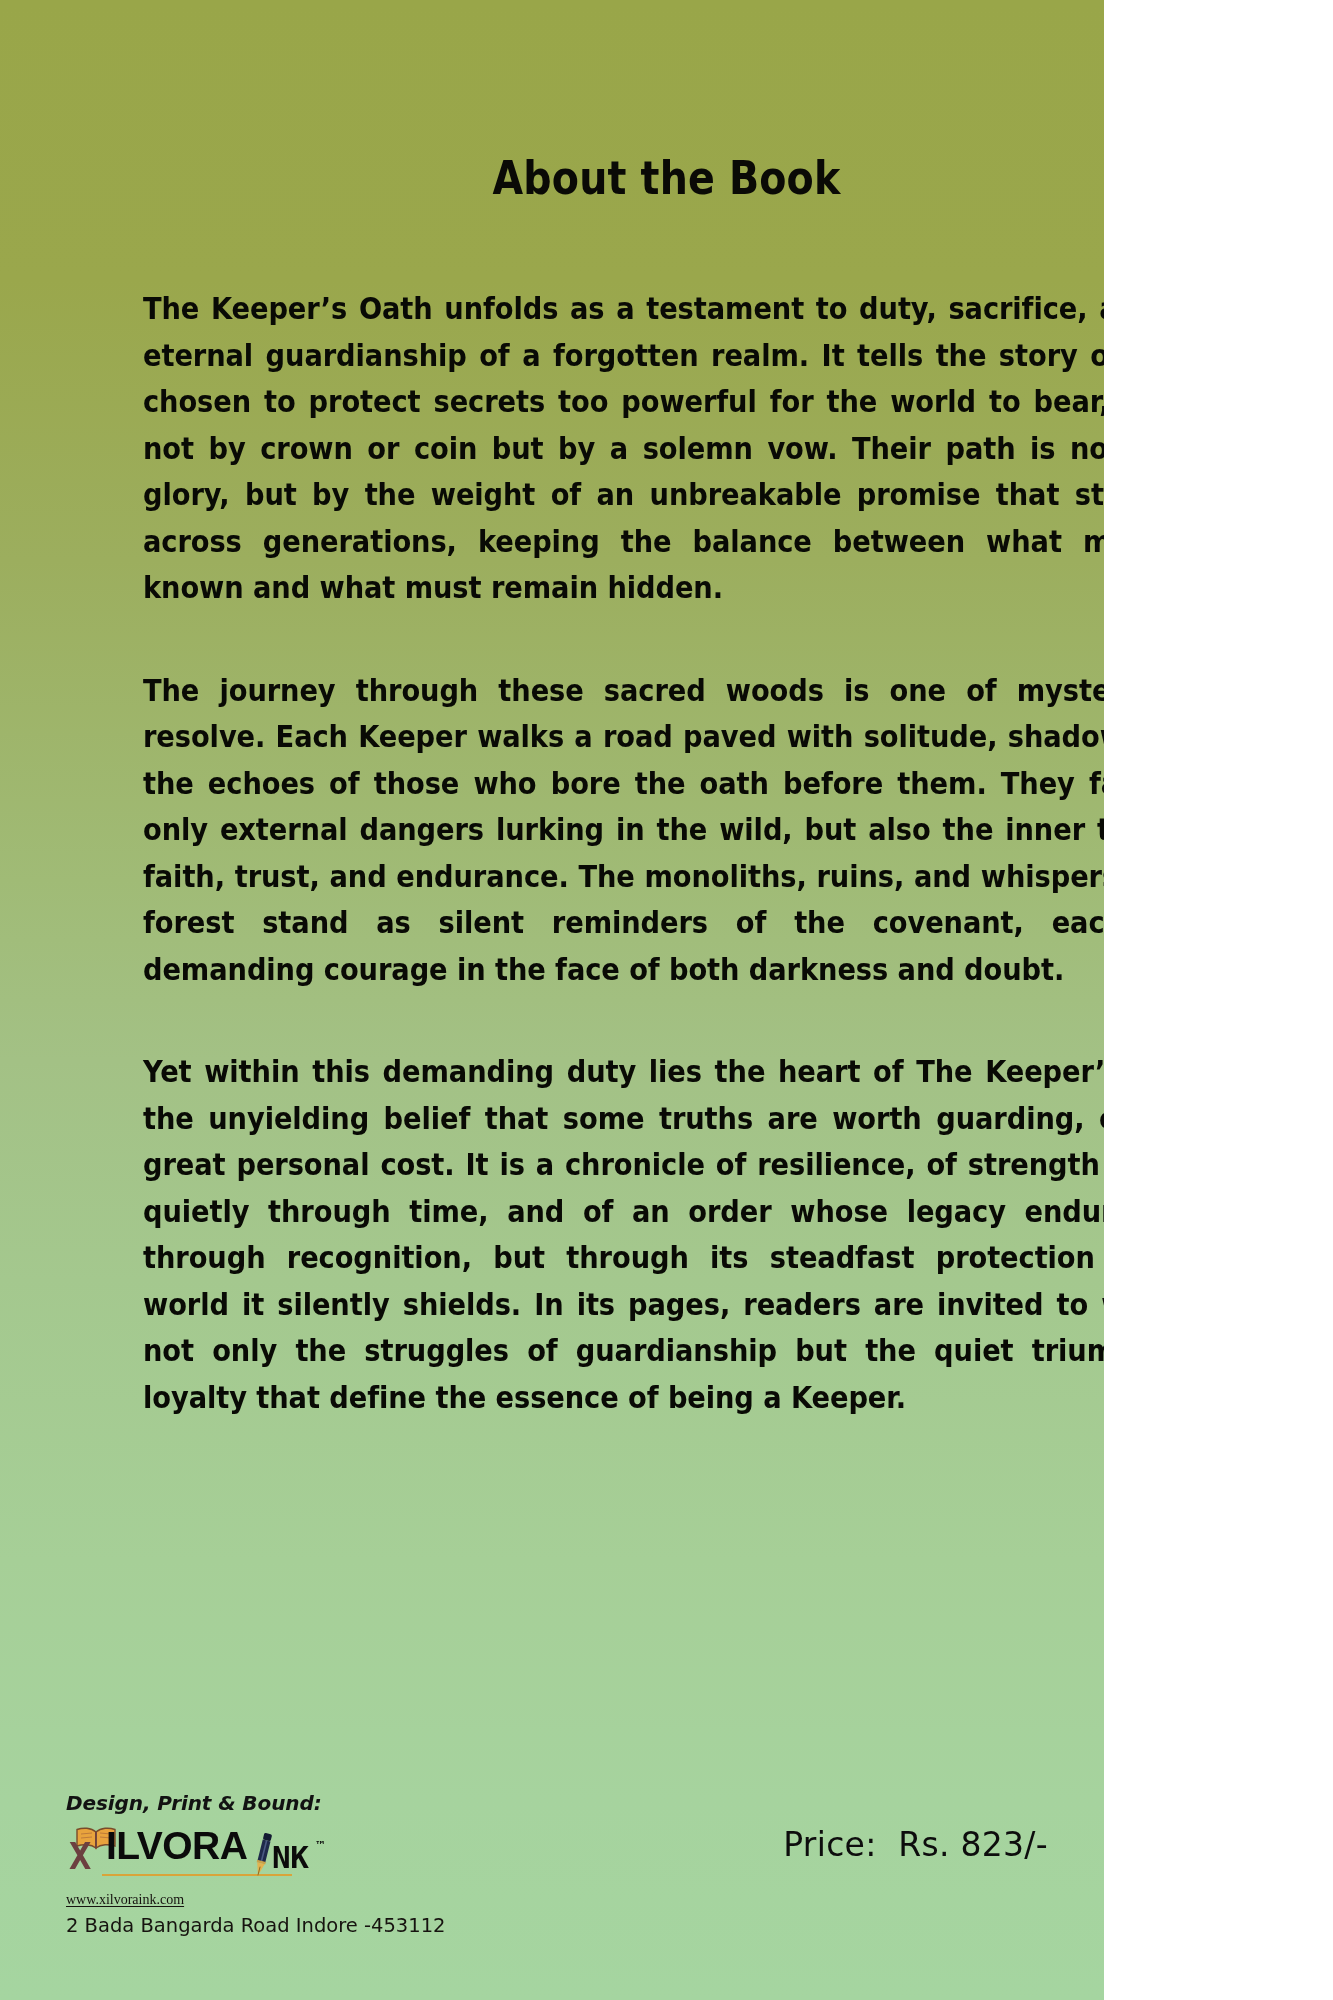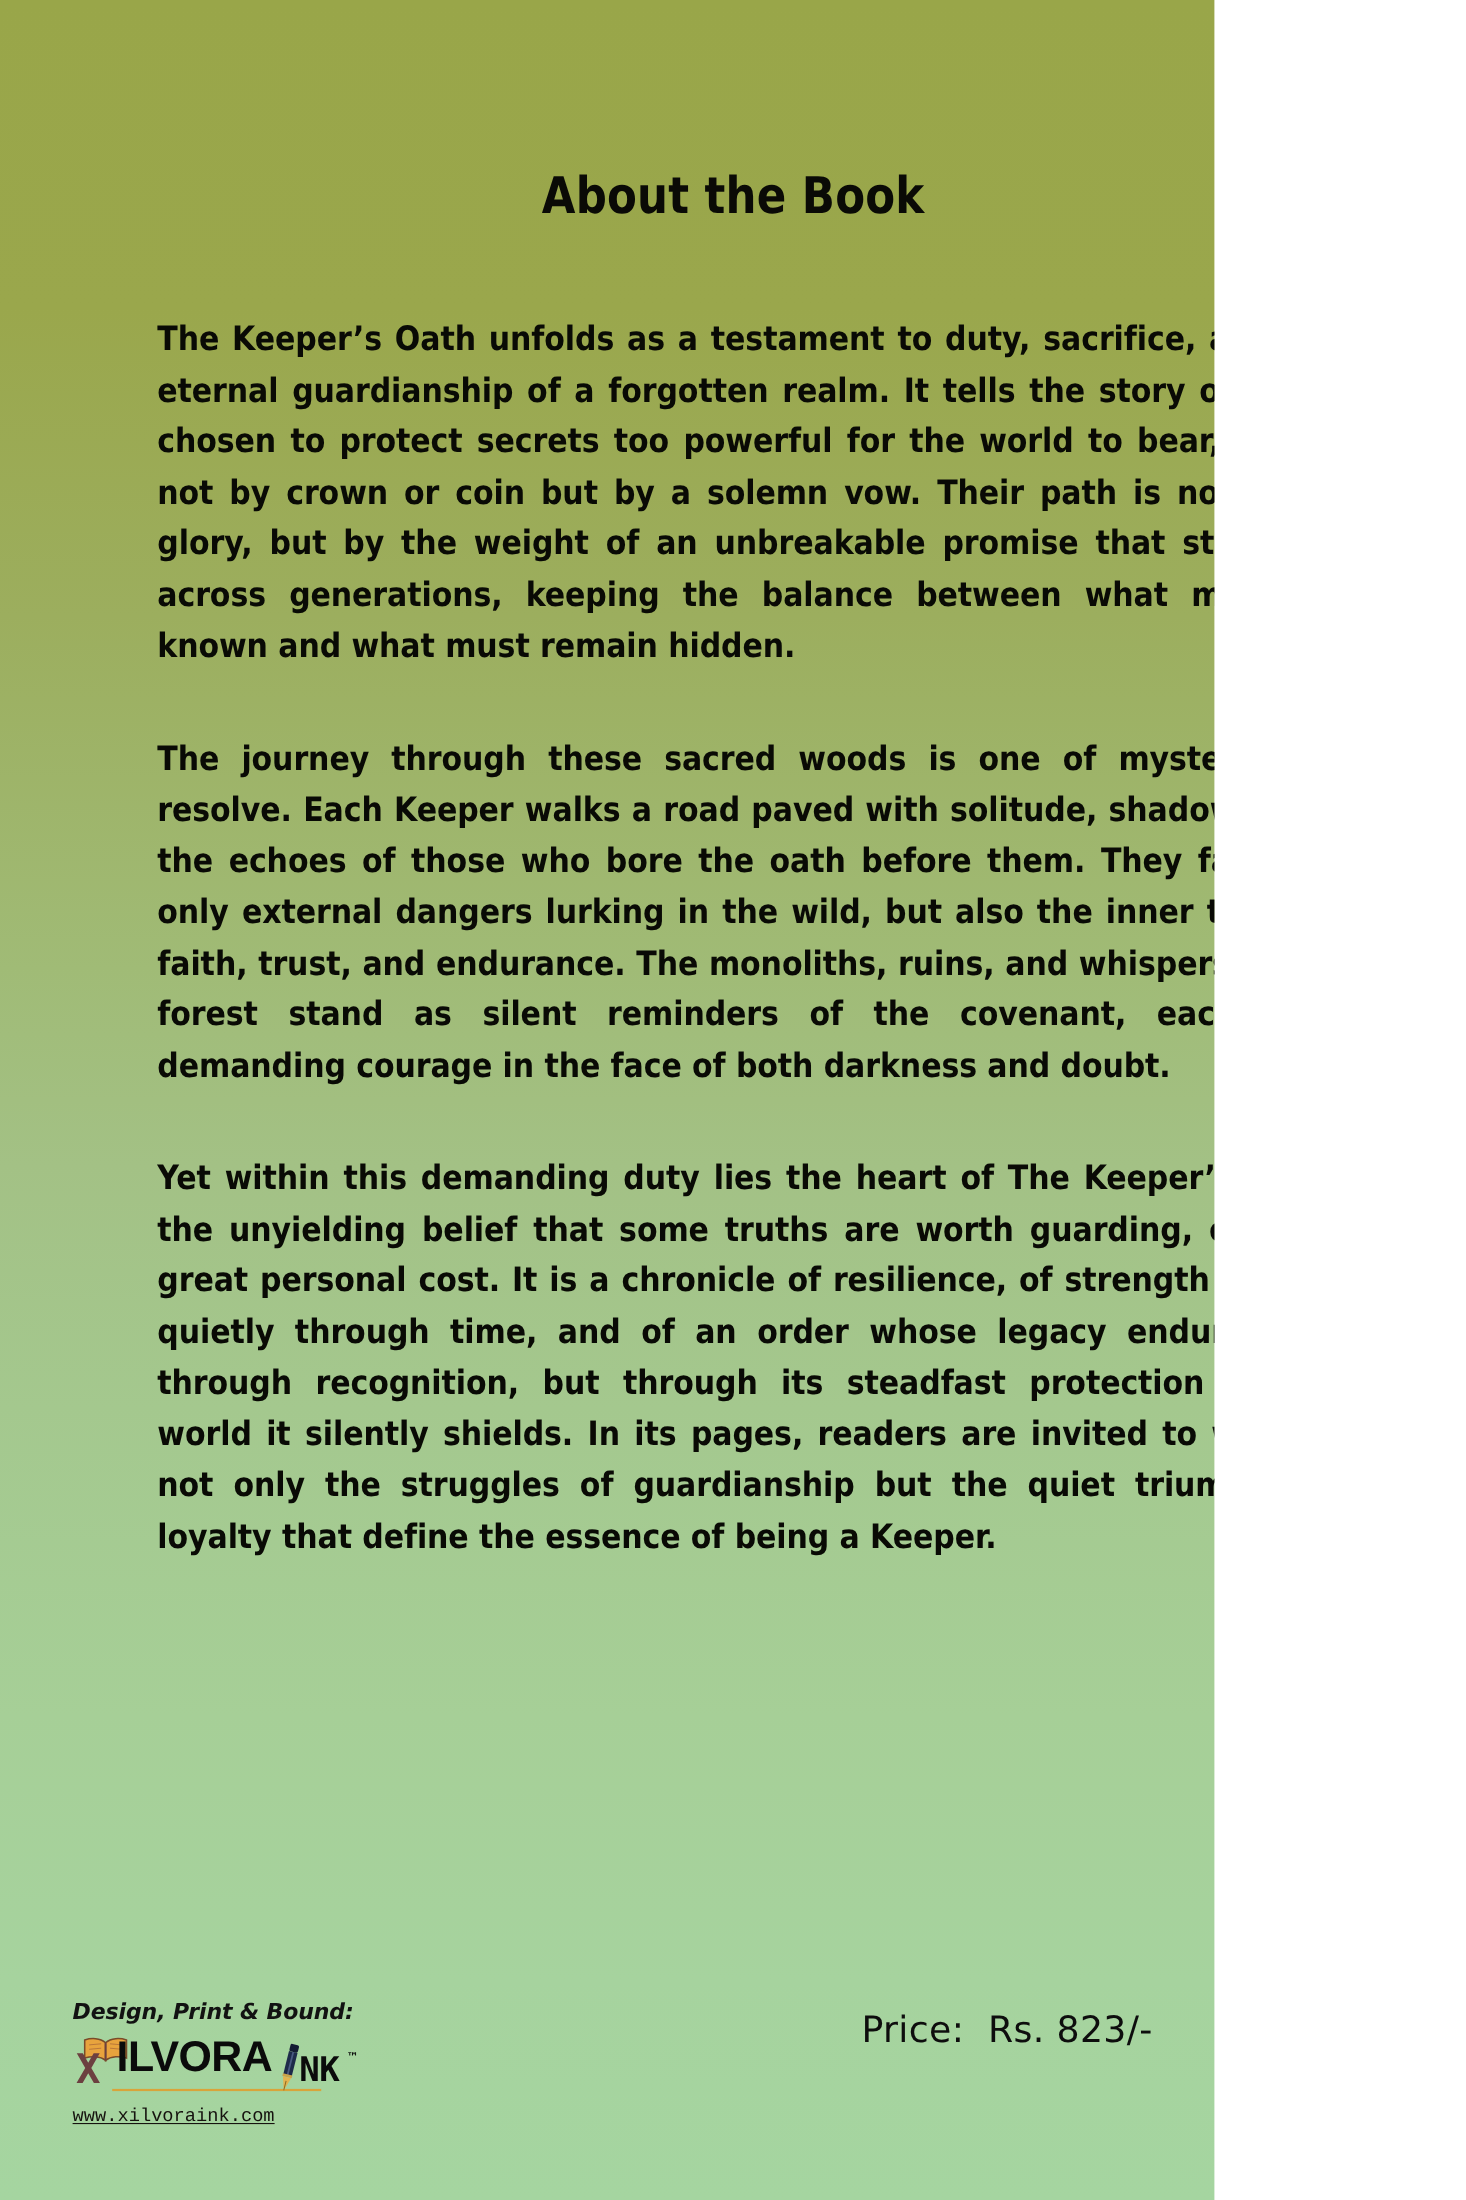--- a/index.html
+++ b/index.html
@@ -162,22 +162,22 @@
     top: 10px;
     font-family: "DejaVu Sans", "Liberation Sans", sans-serif;
     font-weight: 700;
     font-size: 11px;
     color: #0b0b0b;
   }
 
   
   #publisher-website {
     display: inline-block;
-    font-family: Liberation Mono, monospace;
-    font-size: 17px;
+    font-family: Liberation Serif, serif;
+    font-size: 14px;
     line-height: 26px;
     color: #16130f;
     text-decoration: underline;
     text-underline-offset: 2px;
     margin-top: 4px;
   }
   .publisher-address-line {
     font-family: "DejaVu Sans", "Liberation Sans", sans-serif;
     font-size: 19.5px;
     line-height: 25px;
@@ -243,17 +243,18 @@
         </g>
       </svg>
 
       <span id="logo-wordmark-right">NK</span>
 
       <span id="logo-tm-mark">™</span>
     </div>
 
     <a id="publisher-website" href="#">www.xilvoraink.com</a>
 
+    <div class="publisher-address-line">2 Bada Bangarda Road Indore -453112</div>
   </div>
 
   <div id="price-block">Price:  Rs. 823/-</div>
 
 </div>
 
 </body></html>

